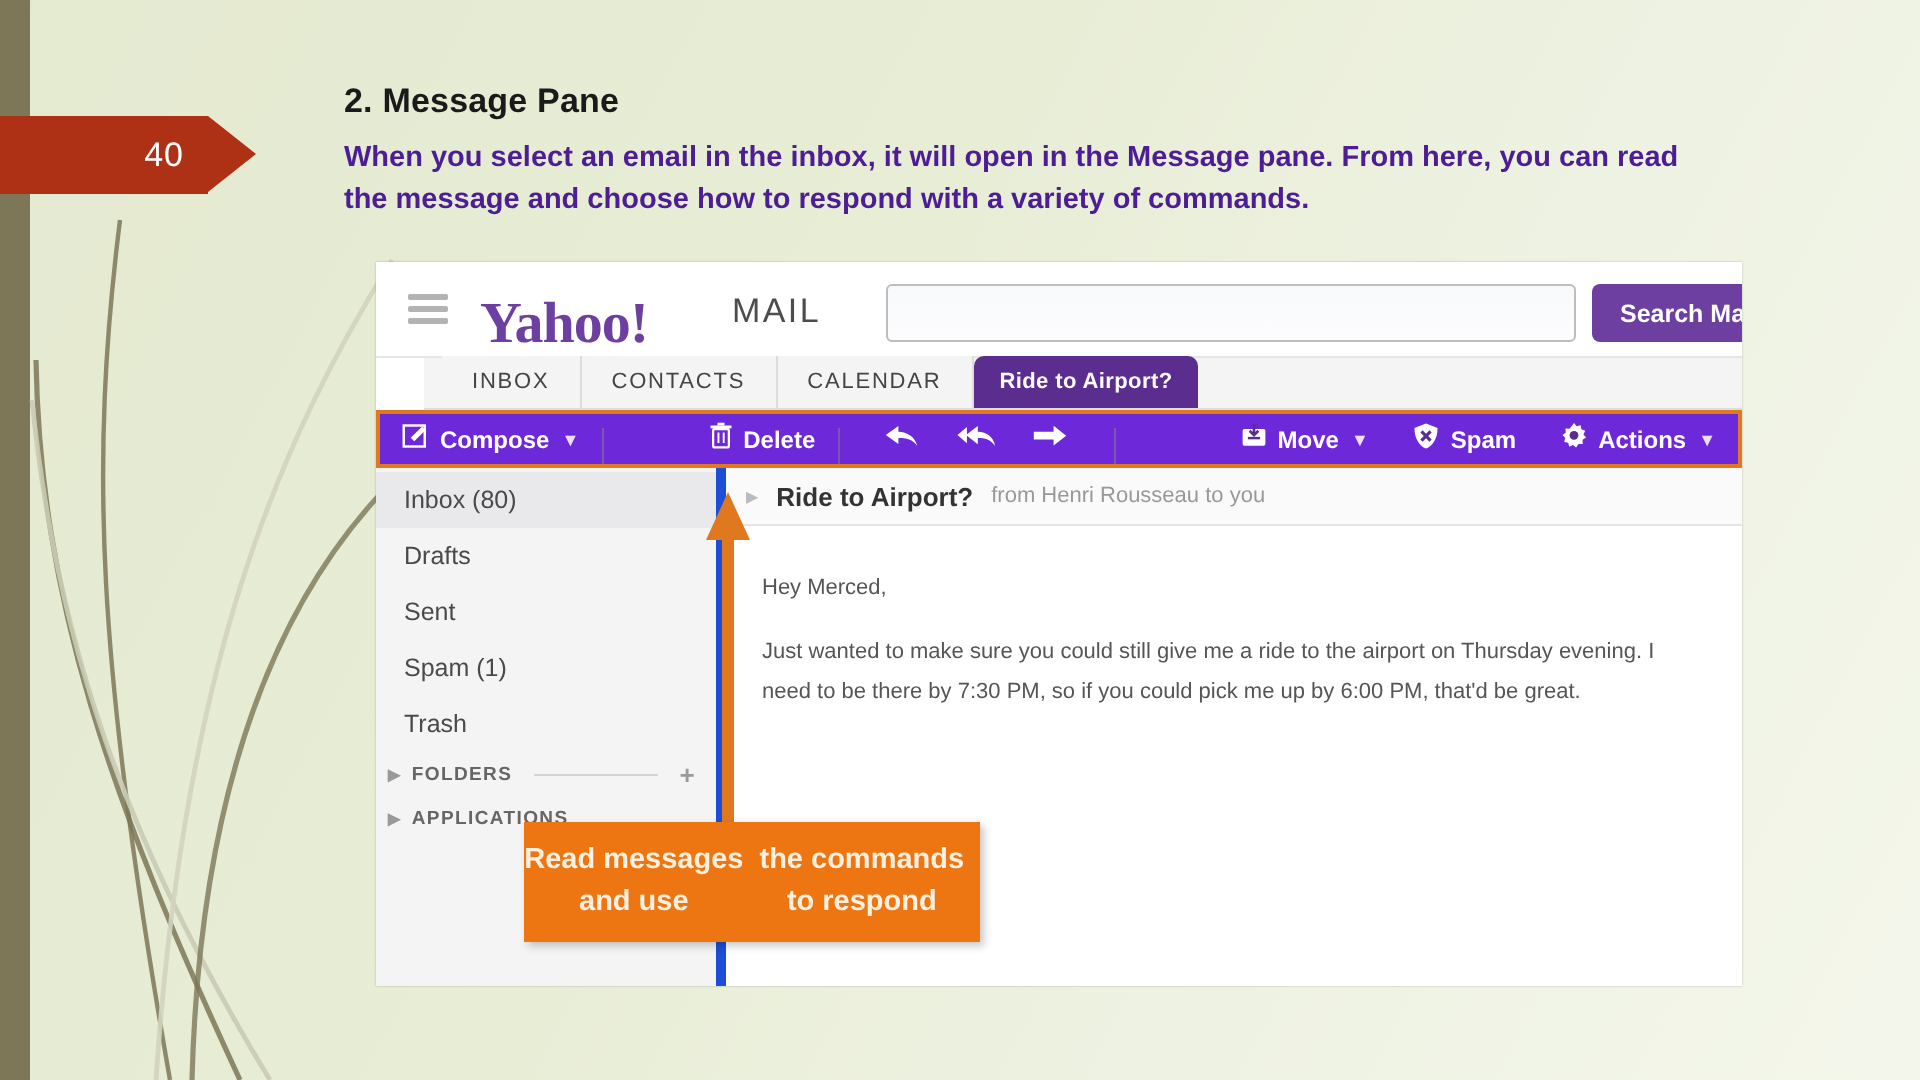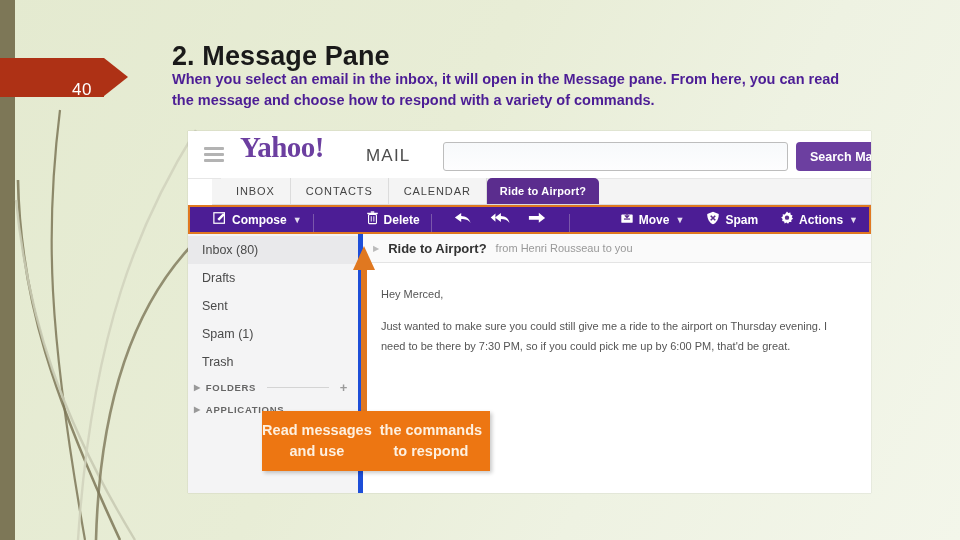--- a/index.html
+++ b/index.html
@@ -31,26 +31,26 @@
     position:absolute; left:104px; top:0;
     width:0; height:0;
     border-top:19.5px solid transparent;
     border-bottom:19.5px solid transparent;
     border-left:24px solid #ae3115;
   }
   #number-banner .num {
     position:absolute; left:0; top:0; width:104px; height:39px;
     display:flex; align-items:center; justify-content:flex-end;
     padding-right:12px;
-    color:#fff; font-size:17px; letter-spacing:.5px;margin-top:12px;
+    color:#fff; font-size:17px; letter-spacing:.5px;
   }
   
   #page-title {
     position:absolute; left:172px; top:41px;
-    font-size:27px; font-weight:bold; color:#1a1a1a;
+    font-size:17px; font-weight:bold; color:#1a1a1a;
     letter-spacing:.1px;
   }
   #page-subtitle {
     position:absolute; left:172px; top:69px; width:690px;
     font-size:14.5px; color:#4c1d95; line-height:1.44;font-weight:bold;
   }
   
   #mail-window {
     position:absolute; left:188px; top:131px;
     width:683px; height:362px;
@@ -62,21 +62,21 @@
   #mail-header {
     position:relative; height:48px; background:#fff;
     border-bottom:1px solid #e6e6e6;
   }
   #hamburger-icon {
     position:absolute; left:16px; top:16px; width:20px; height:15px;
     display:flex; flex-direction:column; justify-content:space-between;
   }
   #hamburger-icon i { display:block; height:3px; background:#b3b3b3; border-radius:1px; }
   #yahoo-logo {
-    position:absolute; left:52px; top:2px;
+    position:absolute; left:52px; top:17px;
     font-family:"Liberation Serif", serif;
     font-size:29px; color:#6c3fa0; font-weight:bold;
     letter-spacing:-.5px; line-height:1;
   }
   #yahoo-logo .excl { color:#6c3fa0; }
   #mail-word {
     position:absolute; left:178px; top:15px;
     font-size:17px; color:#4d4d4d; letter-spacing:1.2px;
   }
   #search-input {
@@ -114,25 +114,24 @@
   }
   .tab.active {
     background:#5b2d8e; color:#fff; font-weight:bold;
     letter-spacing:.2px;
     border-radius:5px 5px 0 0; border-right:none;
     padding:0 13px;
   }
   
   #mail-toolbar {
     position:relative; height:29px;
-    background:#4c1d95;
+    background:#6d28d9;
     border:2px solid #e07820;
     display:flex; align-items:flex-end;
     color:#fff;
-    padding-left:12px;
   }
   .tb-item {
     display:flex; align-items:center; gap:5px;
     padding:0 11px; height:100%;
     font-size:12px; font-weight:bold; color:#fff;
     white-space:nowrap;
   }
   .tb-sep { width:1px; height:18px; background:#7a57ab; }
   .caret { font-size:9px; opacity:.85; margin-left:1px; }
   .tb-arrow { padding:0 9px; font-size:15px; }

